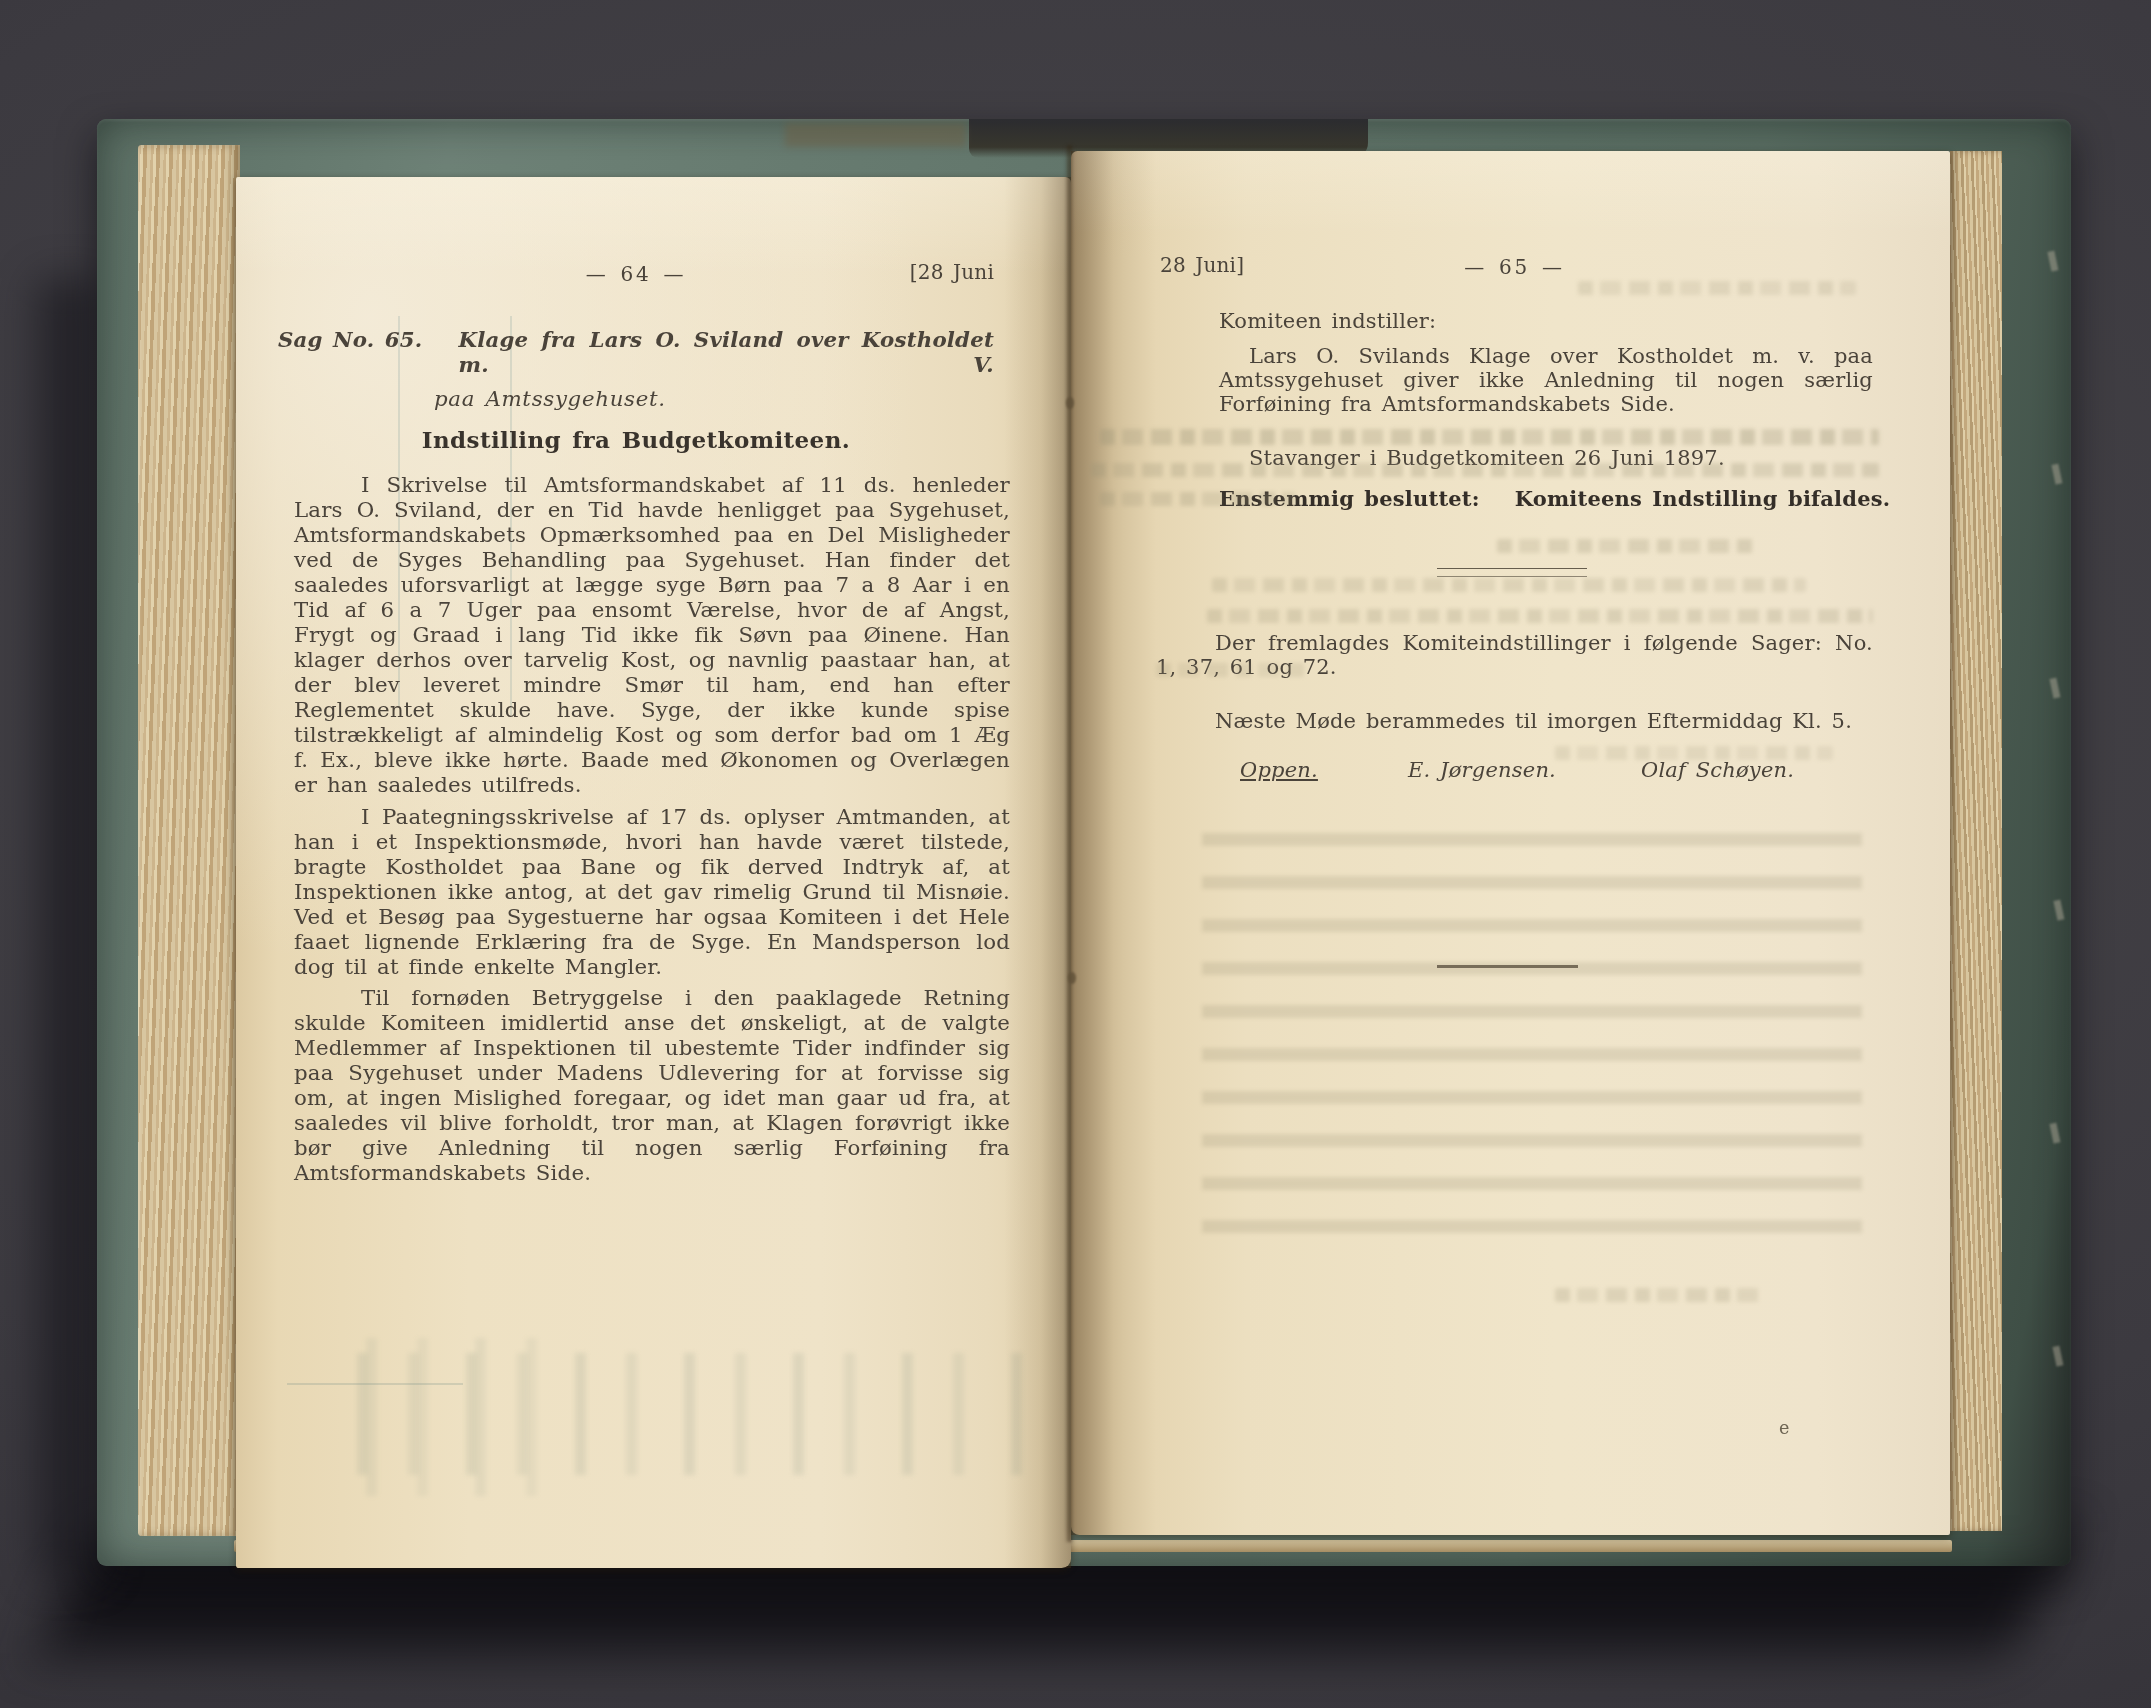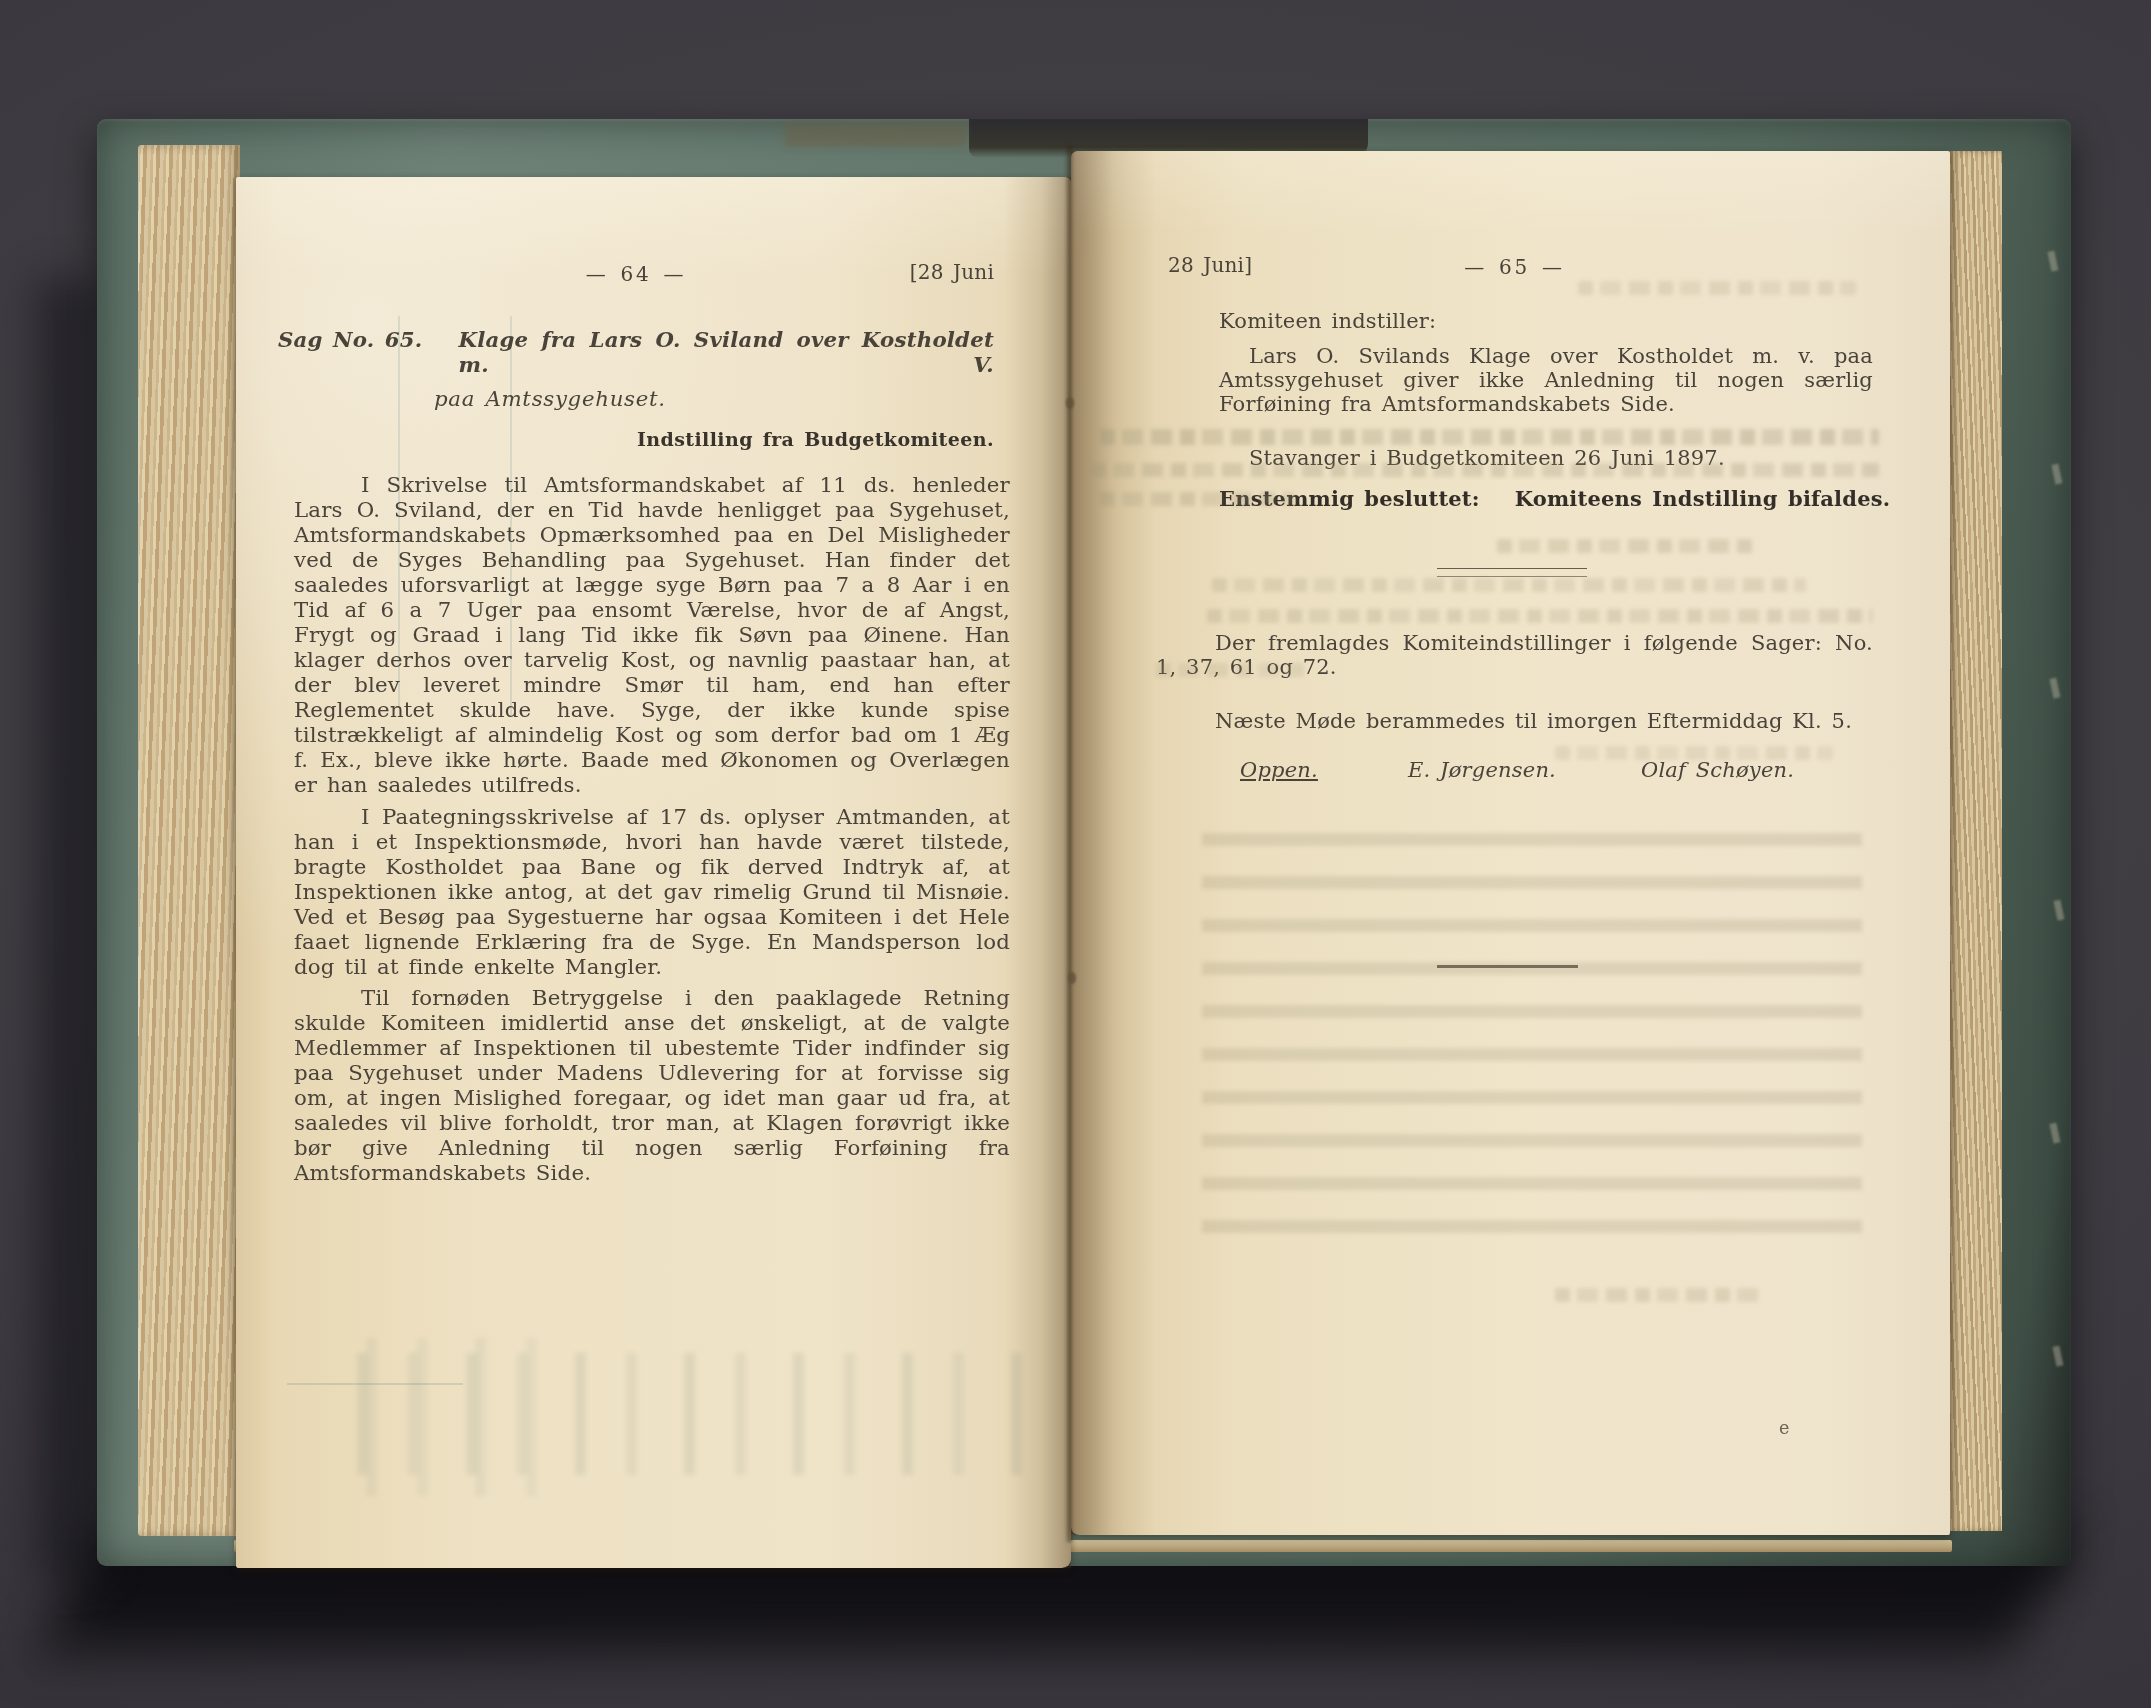--- a/index.html
+++ b/index.html
@@ -53,28 +53,28 @@
   .page-right::before{content:"";position:absolute;top:0;left:0;bottom:0;width:85px;
     background:linear-gradient(to right,rgba(70,50,25,.42),rgba(120,95,55,.15) 50%,rgba(120,95,55,0) 100%);}
 
   
   .content{position:absolute;color:#4a433a;}
   .content-left{left:42px;top:0;width:716px;font-size:21.3px;line-height:25px;letter-spacing:0.2px;word-spacing:2.8px;}
   .content-right{left:85px;top:0;width:717px;font-size:21px;line-height:24px;letter-spacing:0.2px;word-spacing:2.8px;}
   .hdr{position:absolute;font-size:20px;}
   .lp-pageno{left:50%;transform:translateX(-50%);top:85px;letter-spacing:2.8px;}
   .lp-datehead{right:0;top:83px;}
-  .rp-datehead{left:12px;top:102px;}
+  .rp-datehead{left:4px;top:102px;}
   .rp-pageno{left:50%;transform:translateX(-50%);top:104px;letter-spacing:2.8px;}
   .lp-caption{position:absolute;top:150px;left:0;width:100%;font-style:italic;font-size:21.3px;}
   .cap-row{display:flex;gap:36px;font-weight:bold;}
   .cap-title{flex:1;text-align:justify;text-align-last:justify;}
   .cap2{margin-top:9.3px;margin-left:156px;letter-spacing:0.7px;}
-  .lp-heading{position:absolute;top:250px;left:0;width:100%;text-align:right;
-    font-weight:bold;font-size:19px;color:#39332c;letter-spacing:0.4px;}
+  .lp-heading{position:absolute;top:250px;left:0;width:100%;text-align:center;
+    font-weight:bold;font-size:23px;color:#39332c;letter-spacing:0.4px;}
   .lp-body{position:absolute;top:295px;left:16px;width:100%;text-align:justify;}
   .lp-body p{margin:0 0 6.5px;text-indent:67px;}
   .lp-body p.quote{margin:14px 0 12px;}
   .rp-komiteen{position:absolute;top:158px;left:63px;}
   .rp-rec{position:absolute;top:193px;left:63px;width:654px;text-align:justify;text-indent:30px;}
   .rp-place{position:absolute;top:295px;left:93px;}
   .rp-resolution{position:absolute;top:336px;left:63px;font-weight:bold;color:#342e28;display:flex;gap:35px;white-space:nowrap;}
   .divider-double{position:absolute;top:417px;left:281px;width:150px;height:6.5px;
     border-top:1.9px solid rgba(78,70,56,.85);border-bottom:1.9px solid rgba(78,70,56,.6);}
   .rp-p1{position:absolute;top:480px;left:0;width:100%;text-align:justify;text-indent:59px;}

